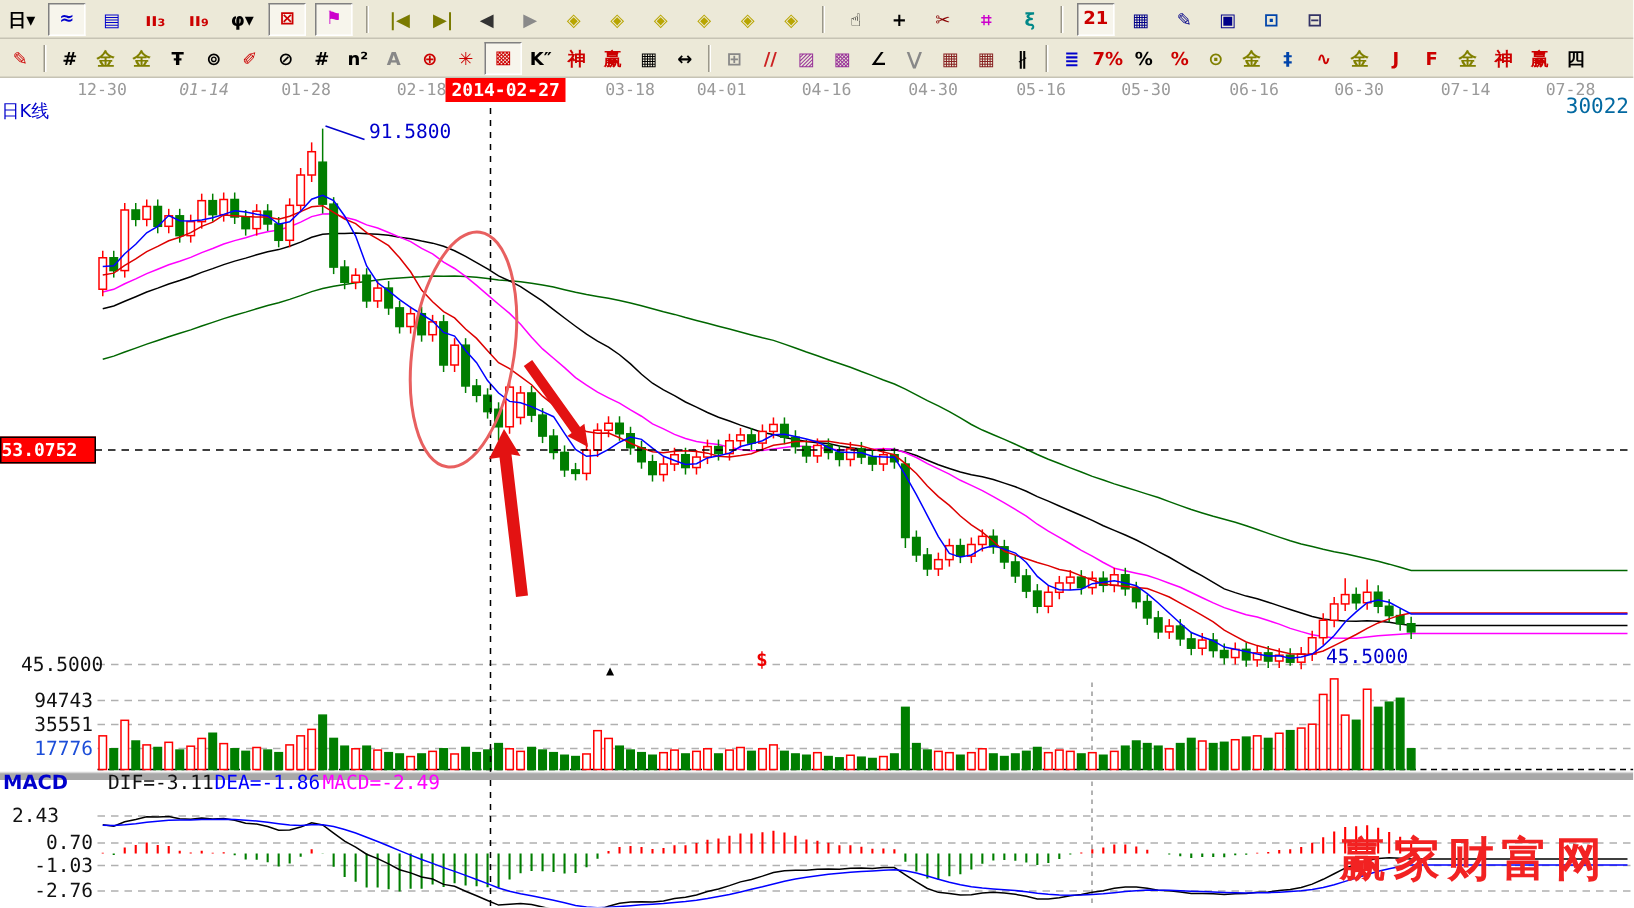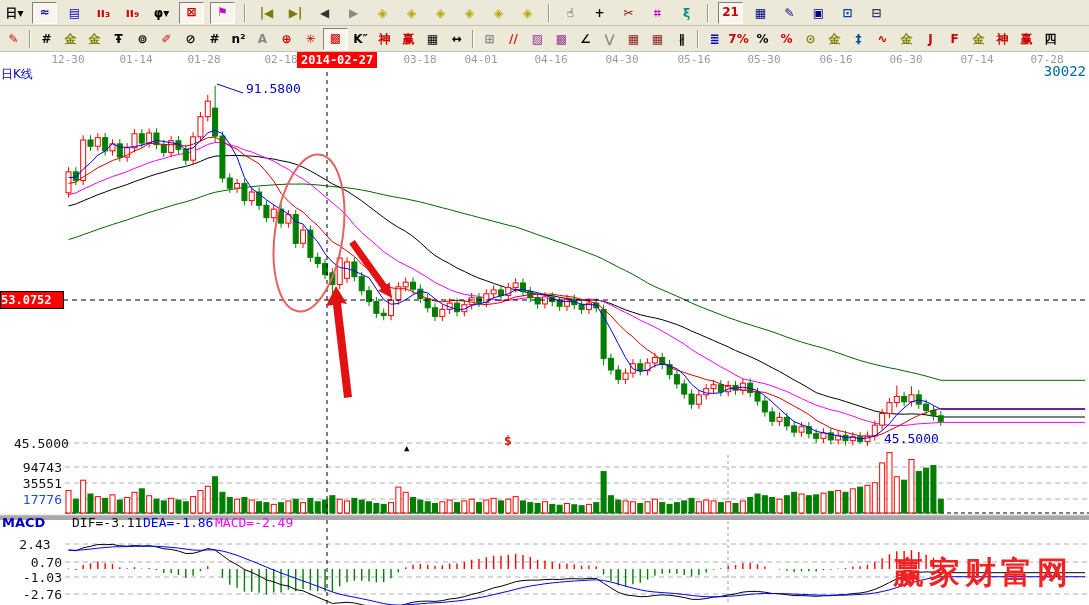--- a/index.html
+++ b/index.html
@@ -629,21 +629,21 @@
       <rect x="0" y="515" width="1089" height="5" fill="#a8a8a8"></rect>
       <line x1="0" y1="515" x2="1089" y2="515" stroke="#d8d8d8"></line>
       <line x1="217" y1="84" x2="243" y2="93" stroke="#0000cc"></line>
       <ellipse cx="309" cy="233" rx="34" ry="79" fill="none" stroke="#e86060" stroke-width="2" transform="rotate(8 309 233)"></ellipse>
       <polygon points="336,286 326,306 333,305 344,398 352,397 341,303 347,304" fill="#e31212"></polygon>
       <polygon points="392,298 389.6,282.5 386.7,284.6 354.8,240 349.2,244 381.1,288.7 378.2,290.7" fill="#e31212"></polygon>
     </svg>
 
   <div id="dateAxis" class="overlay" style="left:0;top:53px;width:1089px;height:12px;">
       <span class="date-label" style="left: 40px;">12-30</span>
-      <span class="date-label" style="left: 108px;">01-14</span>
+      <span class="date-label" style="left: 108px; font-style: italic;">01-14</span>
       <span class="date-label" style="left: 176px;">01-28</span>
       <span class="date-label" style="left: 253px;">02-18</span>
       <span class="date-hl" style="left: 297px;">2014-02-27</span>
       <span class="date-label" style="left: 392px;">03-18</span>
       <span class="date-label" style="left: 453px;">04-01</span>
       <span class="date-label" style="left: 523px;">04-16</span>
       <span class="date-label" style="left: 594px;">04-30</span>
       <span class="date-label" style="left: 666px;">05-16</span>
       <span class="date-label" style="left: 736px;">05-30</span>
       <span class="date-label" style="left: 808px;">06-16</span>
@@ -668,21 +668,21 @@
   <div class="overlay mono" style="left:8px;top:492px;width:54px;text-align:right;font-size:13px;color:#1d4ed8;">17776</div>
 
   <div class="overlay mono" style="left:404px;top:443px;font-size:9px;color:#000;">▲</div>
   <div class="overlay mono" style="left:504px;top:433px;font-size:13px;font-weight:bold;color:#ee0000;">$</div>
 
   <div class="overlay" style="left:2px;top:515px;font-size:13px;color:#0000cc;font-weight:bold;">MACD</div>
   <div class="overlay mono" style="left:72px;top:515px;font-size:13px;color:#111;">DIF=-3.11</div>
   <div class="overlay mono" style="left:143px;top:515px;font-size:13px;color:#0000ff;">DEA=-1.86</div>
   <div class="overlay mono" style="left:215px;top:515px;font-size:13px;color:#ff00ff;">MACD=-2.49</div>
 
-  <div class="overlay mono" style="left:8px;top:537px;width:54px;text-align:center;font-size:13px;color:#111;">2.43</div>
+  <div class="overlay mono" style="left:8px;top:537px;width:54px;text-align:left;font-size:13px;color:#111;">2.43</div>
   <div class="overlay mono" style="left:8px;top:555px;width:54px;text-align:right;font-size:13px;color:#111;">0.70</div>
   <div class="overlay mono" style="left:8px;top:570px;width:54px;text-align:right;font-size:13px;color:#111;">-1.03</div>
   <div class="overlay mono" style="left:8px;top:587px;width:54px;text-align:right;font-size:13px;color:#111;">-2.76</div>
 
   <div class="overlay mono" style="left:884px;top:431px;font-size:13px;color:#0000cc;">45.5000</div>
 
   <div id="watermark">赢家财富网</div>
 </div>
 
 </body></html>

